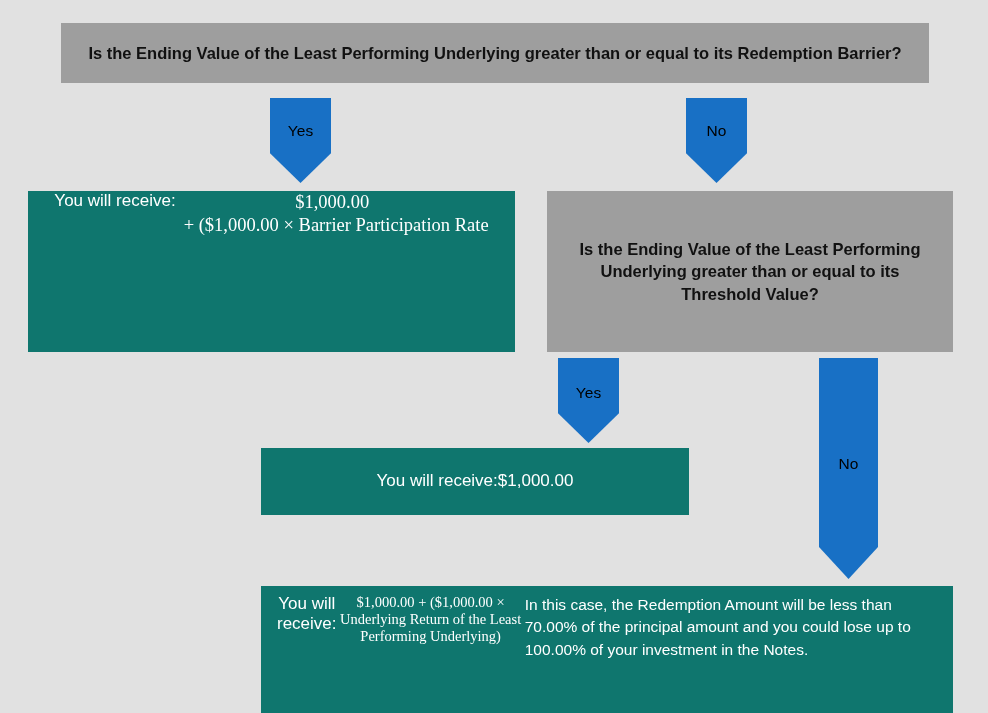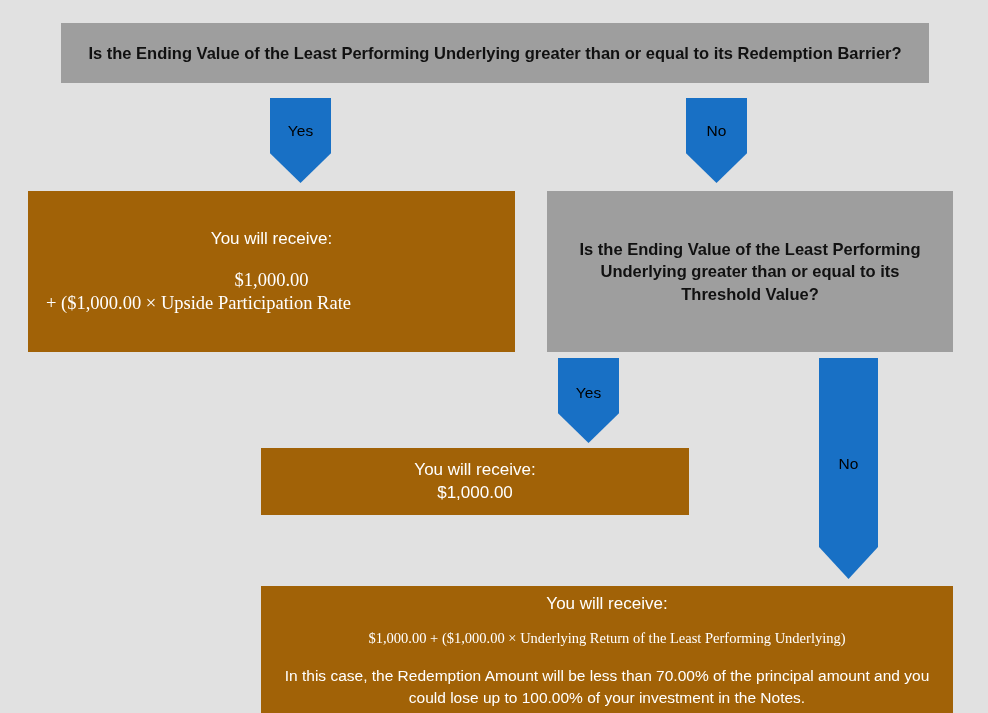--- a/index.html
+++ b/index.html
@@ -48,25 +48,25 @@
     left: 547px;
     top: 191px;
     width: 406px;
     height: 161px;
     font-size: 16.5px;
   }
 
   
   .outcome-box {
     position: absolute;
-    background: #a16207;
+    background: #0f766e;
     color: #ffffff;
     box-sizing: border-box;
     display: flex;
-    flex-direction: column;
+    flex-direction: row;
     justify-content: center;
   }
 
   #box-out1 {
     left: 28px;
     top: 191px;
     width: 487px;
     height: 161px;
     padding: 0 10px;
   }
@@ -120,21 +120,21 @@
     margin-bottom: 16px;
   }
   #box-out3 .formula {
     font-family: "Liberation Serif", serif;
     font-size: 14.5px;
     text-align: center;
     margin-bottom: 18px;
   }
   #box-out3 .warning {
     font-size: 15.5px;
-    text-align: center;
+    text-align: left;
     line-height: 1.45;
   }
 
   
   .arrow {
     position: absolute;
     color: #ffffff;
   }
   .arrow .arrow-shape {
     position: absolute;
@@ -204,21 +204,21 @@
 
   <div class="arrow" id="arrow-no-1">
     <div class="arrow-shape"></div>
     <div class="arrow-label">No</div>
   </div>
 
   <div class="outcome-box" id="box-out1">
     <div class="headline">You will receive:</div>
     <div class="formula">
       <div class="line-center">$1,000.00</div>
-      <div class="line-left">+ ($1,000.00 × Upside Participation Rate</div>
+      <div class="line-left">+ ($1,000.00 × Barrier Participation Rate</div>
     </div>
   </div>
 
   <div class="decision-box" id="box-q2">
     <span class="dbox-text">Is the Ending Value of the Least Performing Underlying greater than or equal to its Threshold Value?</span>
   </div>
 
   <div class="arrow" id="arrow-yes-2">
     <div class="arrow-shape"></div>
     <div class="arrow-label">Yes</div>

